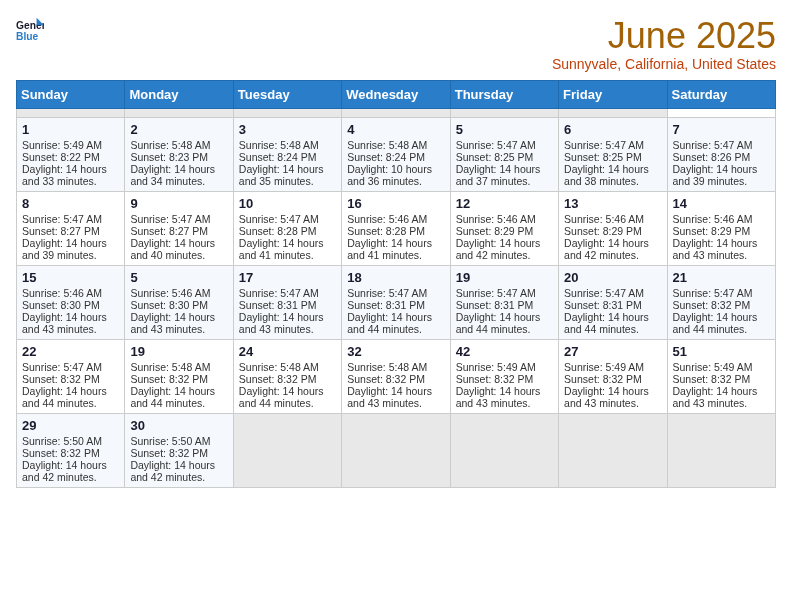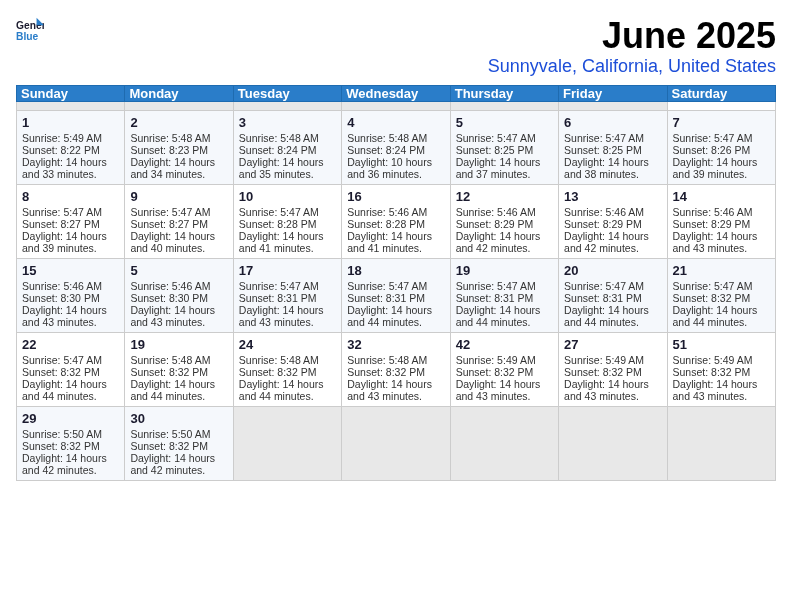--- a/index.html
+++ b/index.html
@@ -23,39 +23,39 @@
     }
     .logo-icon {
       width: 28px;
       height: 28px;
     }
     .title-area {
       text-align: right;
     }
     .month-title {
       font-size: 36px;
-      font-weight: bold;
-      color: #000000;
+      font-weight: normal;
+      color: #a16207;
       line-height: 1.1;
     }
     .location {
-      font-size: 18px;
-      color: #1d4ed8;
+      font-size: 14px;
+      color: #c2410c;
     }
     .calendar {
       width: 100%;
       border-collapse: collapse;
       border: 1px solid #ccc;
     }
     .calendar th {
       background-color: #2a7dc9;
       color: #fff;
       font-size: 13px;
       font-weight: bold;
-      padding: 0 4px;
+      padding: 6px 4px;
       text-align: left;
       border: 1px solid #1e6bb0;
     }
     .calendar td {
       vertical-align: top;
       border: 1px solid #ccc;
       padding: 4px 5px;
       width: 108px;
       min-height: 80px;
       background: #fff;

